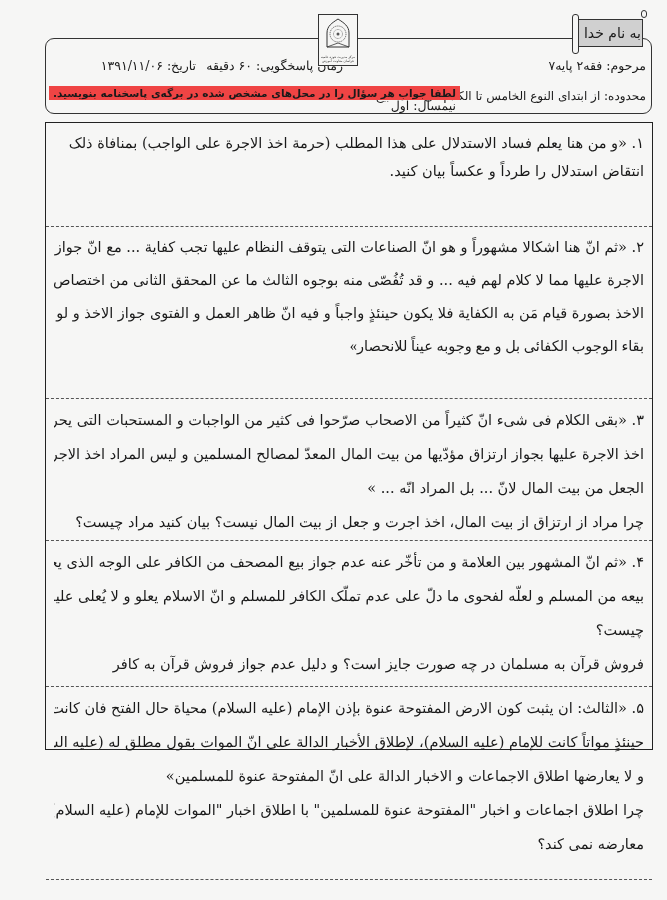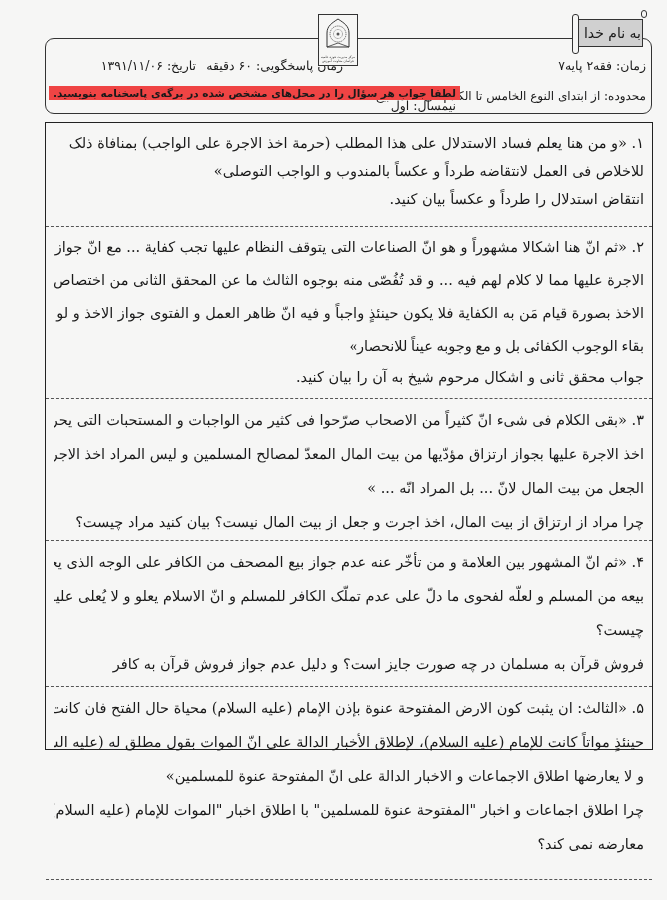--- a/index.html
+++ b/index.html
@@ -95,46 +95,44 @@
       <circle cx="17" cy="17" r="8" fill="none" stroke="#444" stroke-width="0.8" stroke-dasharray="1.2 0.8"></circle>
       <circle cx="17" cy="17" r="4.5" fill="none" stroke="#444" stroke-width="0.6" stroke-dasharray="0.8 0.6"></circle>
       <circle cx="17" cy="17" r="1.5" fill="#555"></circle>
       <path d="M6 30 L17 26 L28 30" fill="none" stroke="#333" stroke-width="0.8"></path>
     </svg>
     <div class="logo-caption">مرکز مدیریت حوزه علمیه خراسان معاونت آموزش</div>
   </div>
 
   <div class="header-box">
     <div class="hdr-row hdr-row1">
-      <span class="hdr-title">زمان: فقه۲ پایه۷</span>
+      <span class="hdr-title">مرحوم: فقه۲ پایه۷</span>
       <span class="hdr-semester">نیمسال: اول</span>
       <span class="hdr-duration">زمان پاسخگویی: ۶۰ دقیقه</span>
       <span class="hdr-date">تاریخ: ۱۳۹۱/۱۱/۰۶</span>
     </div>
     <div class="hdr-row hdr-row2">
       <span class="hdr-scope">محدوده: از ابتدای النوع الخامس تا الکلام فی عقد البیع</span>
       <span class="hdr-instruction">لطفا جواب هر سؤال را در محل‌های مشخص شده در برگه‌ی پاسخنامه بنویسید.</span>
     </div>
   </div>
 
   <div class="question-box">
 
     <div class="question" style="top:6px;">
       <div class="q-line">۱. «و من هنا یعلم فساد الاستدلال علی هذا المطلب (حرمة اخذ الاجرة علی الواجب) بمنافاة ذلک</div>
-      <div class="q-line">للاخلاص فی العمل لانتقاضه طرداً و عکساً بالمندوب و الواجب التوصلی»</div>
       <div class="q-line fa">انتقاض استدلال را طرداً و عکساً بیان کنید.</div>
     </div>
     <div class="divider" style="top:103px;"></div>
 
     <div class="question" style="top:108px;">
       <div class="q-line" style="line-height:33px;">۲. «ثم انّ هنا اشکالا مشهوراً و هو انّ الصناعات التی یتوقف النظام علیها تجب کفایة ... مع انّ جواز اخذ</div>
       <div class="q-line" style="line-height:33px;">الاجرة علیها مما لا کلام لهم فیه ... و قد تُفُصّی منه بوجوه الثالث ما عن المحقق الثانی من اختصاص جواز</div>
       <div class="q-line" style="line-height:33px;">الاخذ بصورة قیام مَن به الکفایة فلا یکون حینئذٍ واجباً و فیه انّ ظاهر العمل و الفتوی جواز الاخذ و لو مع</div>
       <div class="q-line" style="line-height:33px;font-family:Liberation Serif, serif;">بقاء الوجوب الکفائی بل و مع وجوبه عیناً للانحصار»</div>
-      <div class="q-line fa" style="line-height:28px;">جواب محقق ثانی و اشکال مرحوم شیخ به آن را بیان کنید.</div>
     </div>
     <div class="divider" style="top:275px;"></div>
 
     <div class="question" style="top:280px;">
       <div class="q-line" style="line-height:34px;">۳. «بقی الکلام فی شیء انّ کثیراً من الاصحاب صرّحوا فی کثیر من الواجبات و المستحبات التی یحرم</div>
       <div class="q-line" style="line-height:34px;">اخذ الاجرة علیها بجواز ارتزاق مؤدّیها من بیت المال المعدّ لمصالح المسلمین و لیس المراد اخذ الاجرة او</div>
       <div class="q-line" style="line-height:34px;">الجعل من بیت المال لانّ ... بل المراد انّه ... »</div>
       <div class="q-line fa" style="line-height:34px;">چرا مراد از ارتزاق از بیت المال، اخذ اجرت و جعل از بیت المال نیست؟ بیان کنید مراد چیست؟</div>
     </div>
     <div class="divider" style="top:417px;"></div>

